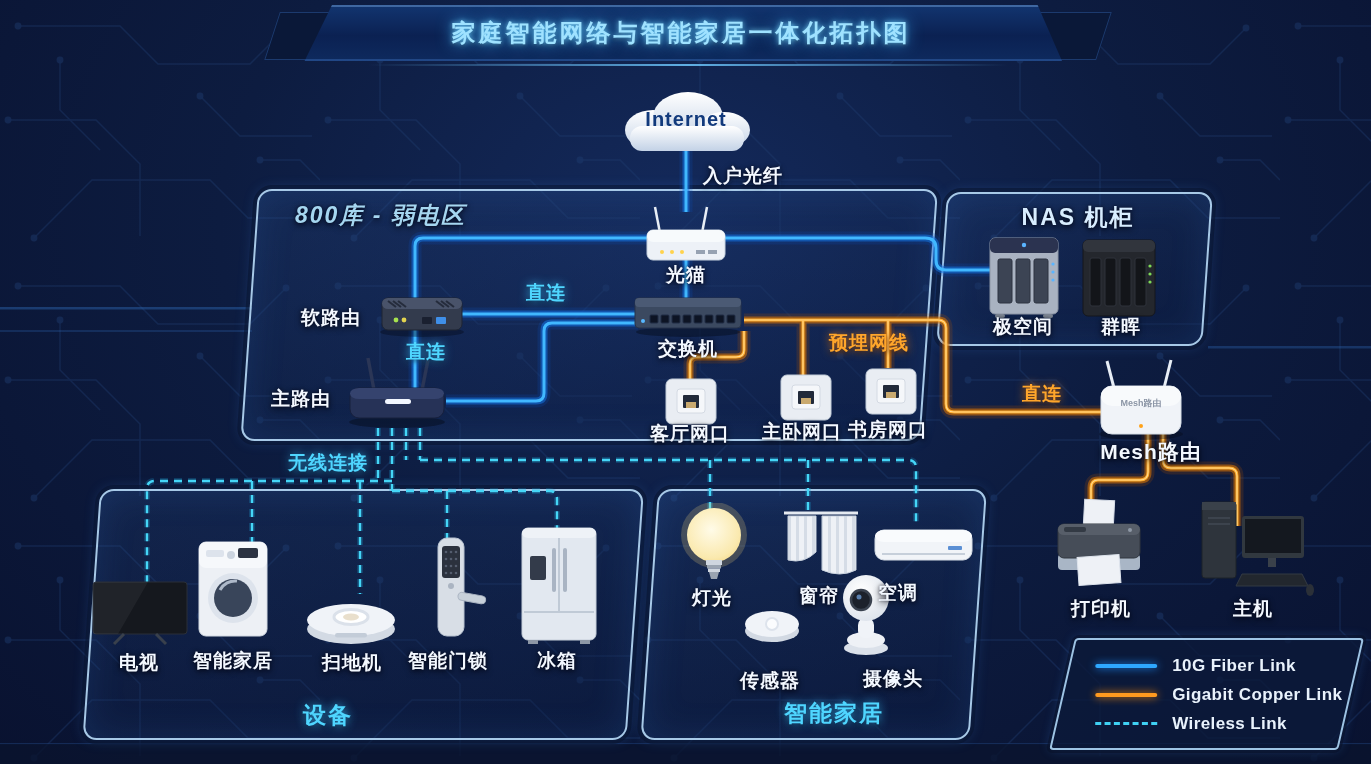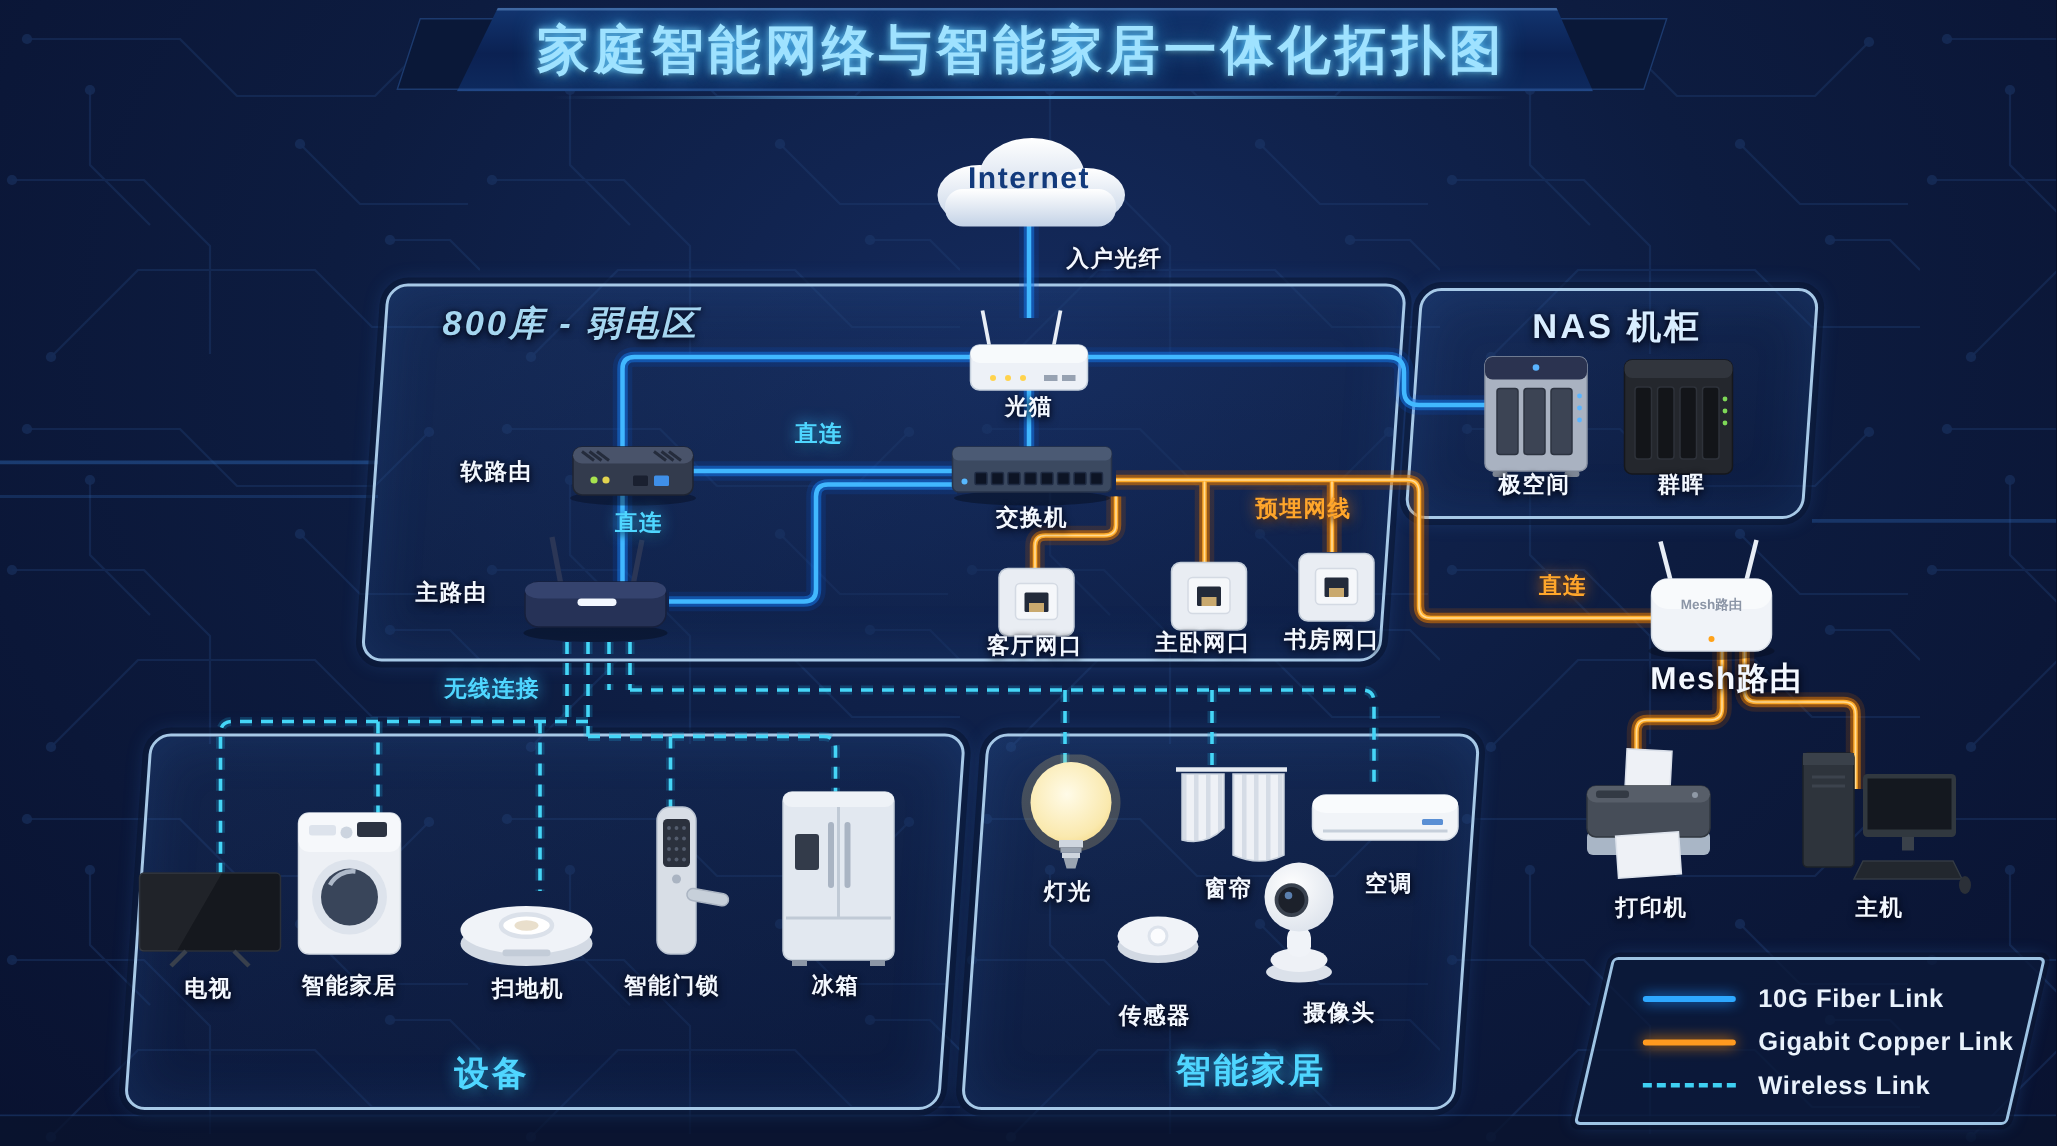--- a/index.html
+++ b/index.html
@@ -7,39 +7,39 @@
     font-family:"Liberation Sans","DejaVu Sans",sans-serif;
     background:radial-gradient(ellipse at 50% 30%, #142a5c 0%, #0d1c40 48%, #091230 100%);}
   svg{display:block;}
   .abs{position:absolute;}
   
   #banner{left:300px;top:5px;width:762px;height:56px;
     clip-path:polygon(4.2% 0,96.8% 0,100% 100%,0.6% 100%);
     background:linear-gradient(180deg,#123570 0%,#0b2152 55%,#0e2a5e 100%);
     box-shadow:inset 0 2px 0 rgba(150,200,255,.35), inset 0 -2px 0 rgba(90,160,255,.25);
     display:flex;align-items:center;justify-content:center;z-index:30;}
-  #banner .t{font-size:35px;font-weight:800;letter-spacing:3px;color:#9fe2ff;
+  #banner .t{font-size:24px;font-weight:800;letter-spacing:3px;color:#9fe2ff;
     text-shadow:0 0 16px rgba(60,180,255,.95),0 0 5px rgba(140,225,255,.9),0 2px 3px rgba(0,0,25,.7);text-align:right;}
   #banner-underline{left:368px;top:64px;width:640px;height:2px;z-index:30;
     background:linear-gradient(90deg,rgba(60,160,255,0),rgba(110,200,255,.85),rgba(60,160,255,0));}
   .banner-wing{top:12px;width:70px;height:46px;background:#0a1838;border:1px solid #1c3a6e;z-index:29;}
   #wingL{left:272px;transform:skewX(-18deg);}
   #wingR{left:1032px;transform:skewX(-18deg);}
   
   .zone{position:absolute;border:2px solid #a7c9e7;border-radius:14px;z-index:5;
     background:linear-gradient(165deg,rgba(56,100,170,.16),rgba(12,28,66,.40));
     box-shadow:0 0 0 4px rgba(8,18,44,.55),0 0 14px rgba(70,150,255,.25),inset 0 0 36px rgba(50,110,190,.20);
     transform:skewX(-4deg);transform-origin:top;}
   #zone-weak{left:258px;top:189px;width:676px;height:248px;}
   #zone-nas{left:947px;top:192px;width:262px;height:150px;}
   #zone-dev{left:100px;top:489px;width:540px;height:247px;}
   #zone-smart{left:658px;top:489px;width:325px;height:247px;}
   
   .lbl{position:absolute;transform:translateX(-50%);white-space:nowrap;font-weight:bold;
-    font-size:15px;color:#f3f8ff;letter-spacing:1px;z-index:25;
+    font-size:19px;color:#f3f8ff;letter-spacing:1px;z-index:25;
     text-shadow:0 2px 6px rgba(0,0,10,.85),0 0 3px rgba(0,0,20,.6);}
   .lbl.cyan{color:#4fd6ff;text-shadow:0 0 10px rgba(60,190,255,.85),0 2px 4px rgba(0,0,15,.75);}
   .lbl.orange{color:#ffa62b;text-shadow:0 0 10px rgba(255,140,30,.8),0 2px 4px rgba(0,0,15,.75);margin-left:28px;}
   .lbl.ztitle{font-size:23px;letter-spacing:2px;}
   .lbl.left{transform:none;}
   #t-weak{color:#a5d6f0;font-style:italic;}
   #t-nas{color:#d8edff;}
   
   #lines{left:0;top:0;z-index:10;}
   #lines g{fill:none;stroke-linejoin:round;}
@@ -558,21 +558,21 @@
   <div class="lbl" style="left:1023px;top:314px;">极空间</div>
   <div class="lbl" style="left:1121px;top:314px;">群晖</div>
   <div class="lbl" style="left:1151px;top:438px;font-size:21px;">Mesh路由</div>
   <div class="lbl" style="left:139px;top:650px;">电视</div>
   <div class="lbl" style="left:233px;top:648px;">智能家居</div>
   <div class="lbl" style="left:352px;top:650px;">扫地机</div>
   <div class="lbl" style="left:448px;top:648px;">智能门锁</div>
   <div class="lbl" style="left:557px;top:648px;">冰箱</div>
   <div class="lbl" style="left:712px;top:585px;">灯光</div>
   <div class="lbl" style="left:819px;top:583px;">窗帘</div>
-  <div class="lbl" style="left:926px;top:580px;text-align:right;">空调</div>
+  <div class="lbl" style="left:898px;top:580px;text-align:right;">空调</div>
   <div class="lbl" style="left:770px;top:668px;">传感器</div>
   <div class="lbl" style="left:893px;top:666px;">摄像头</div>
   <div class="lbl" style="left:1101px;top:596px;">打印机</div>
   <div class="lbl" style="left:1253px;top:596px;">主机</div>
 
   <div class="abs" id="legend">
     <div class="inner">
       <div class="lrow">
         <span class="sw fiber"></span>
         <span class="ltext">10G Fiber Link</span>

